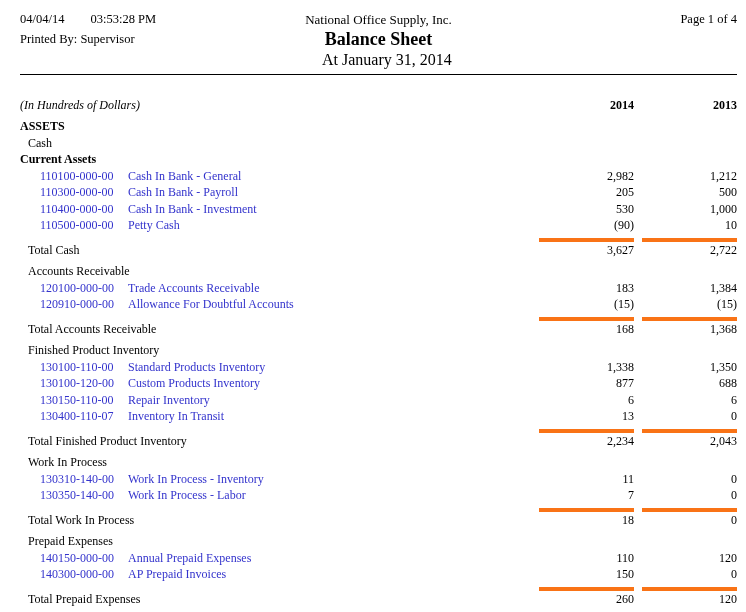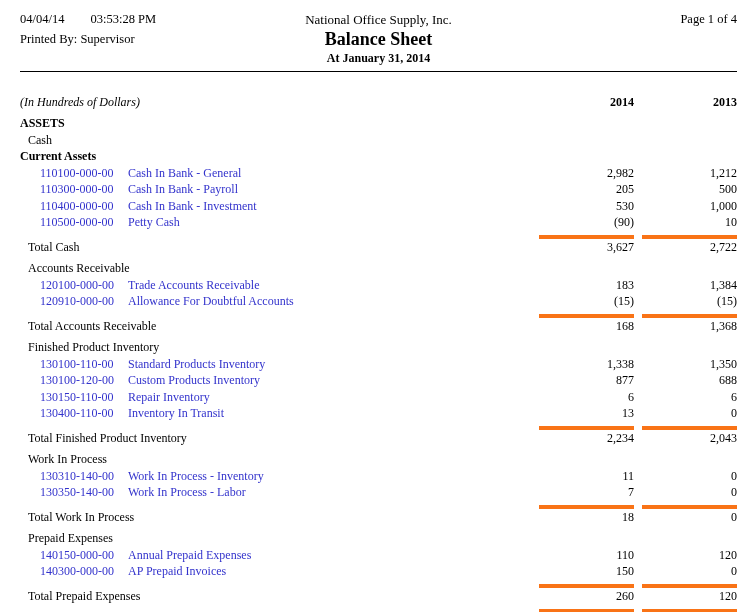--- a/index.html
+++ b/index.html
@@ -13,21 +13,21 @@
     position: relative;
   }
   
   .report-header { display: grid; grid-template-columns: 1fr auto 1fr; align-items: start; }
   .hdr-left { text-align: left; font-size: 12.5px; }
   .hdr-left .time { margin-left: 26px; }
   .hdr-left .printed-by { margin-top: 5px; }
   .hdr-center { text-align: center; }
   .company { font-weight: normal; font-size: 13px; }
   .report-title { font-weight: bold; font-size: 18px; margin-top: 1px; }
-  .report-subtitle { font-weight: bold; font-size: 12px; margin-top: 1px; }
+  .report-subtitle { font-weight: normal; font-size: 16px; margin-top: 1px; text-align: right; }
   .hdr-right { text-align: right; font-size: 12.5px; }
   .header-rule { border: none; border-top: 1.5px solid #000; margin: 5px 0 0 0; }
   
   .col-header { display: flex; align-items: baseline; margin-top: 22px; margin-bottom: 5px; line-height: 16px; }
   .units { flex: 1; font-style: italic; }
   .amt { width: 95px; margin-left: 8px; text-align: right; }
   .year-head { font-weight: bold; }
   .year-head .yr { }
   
   .row { display: flex; align-items: baseline; line-height: 16.5px; }
@@ -164,21 +164,21 @@
       <div class="row account">
         <span class="left">
           <span class="num">130150-110-00</span>
           <span class="name">Repair Inventory</span>
         </span>
         <span class="amt">6</span>
         <span class="amt">6</span>
       </div>
       <div class="row account">
         <span class="left">
-          <span class="num">130400-110-00</span>
+          <span class="num">130400-110-07</span>
           <span class="name">Inventory In Transit</span>
         </span>
         <span class="amt">13</span>
         <span class="amt">0</span>
       </div>
       <div class="row total">
         <span class="label total-label">Total Finished Product Inventory</span>
         <span class="amt">2,234</span>
         <span class="amt">2,043</span>
       </div>

